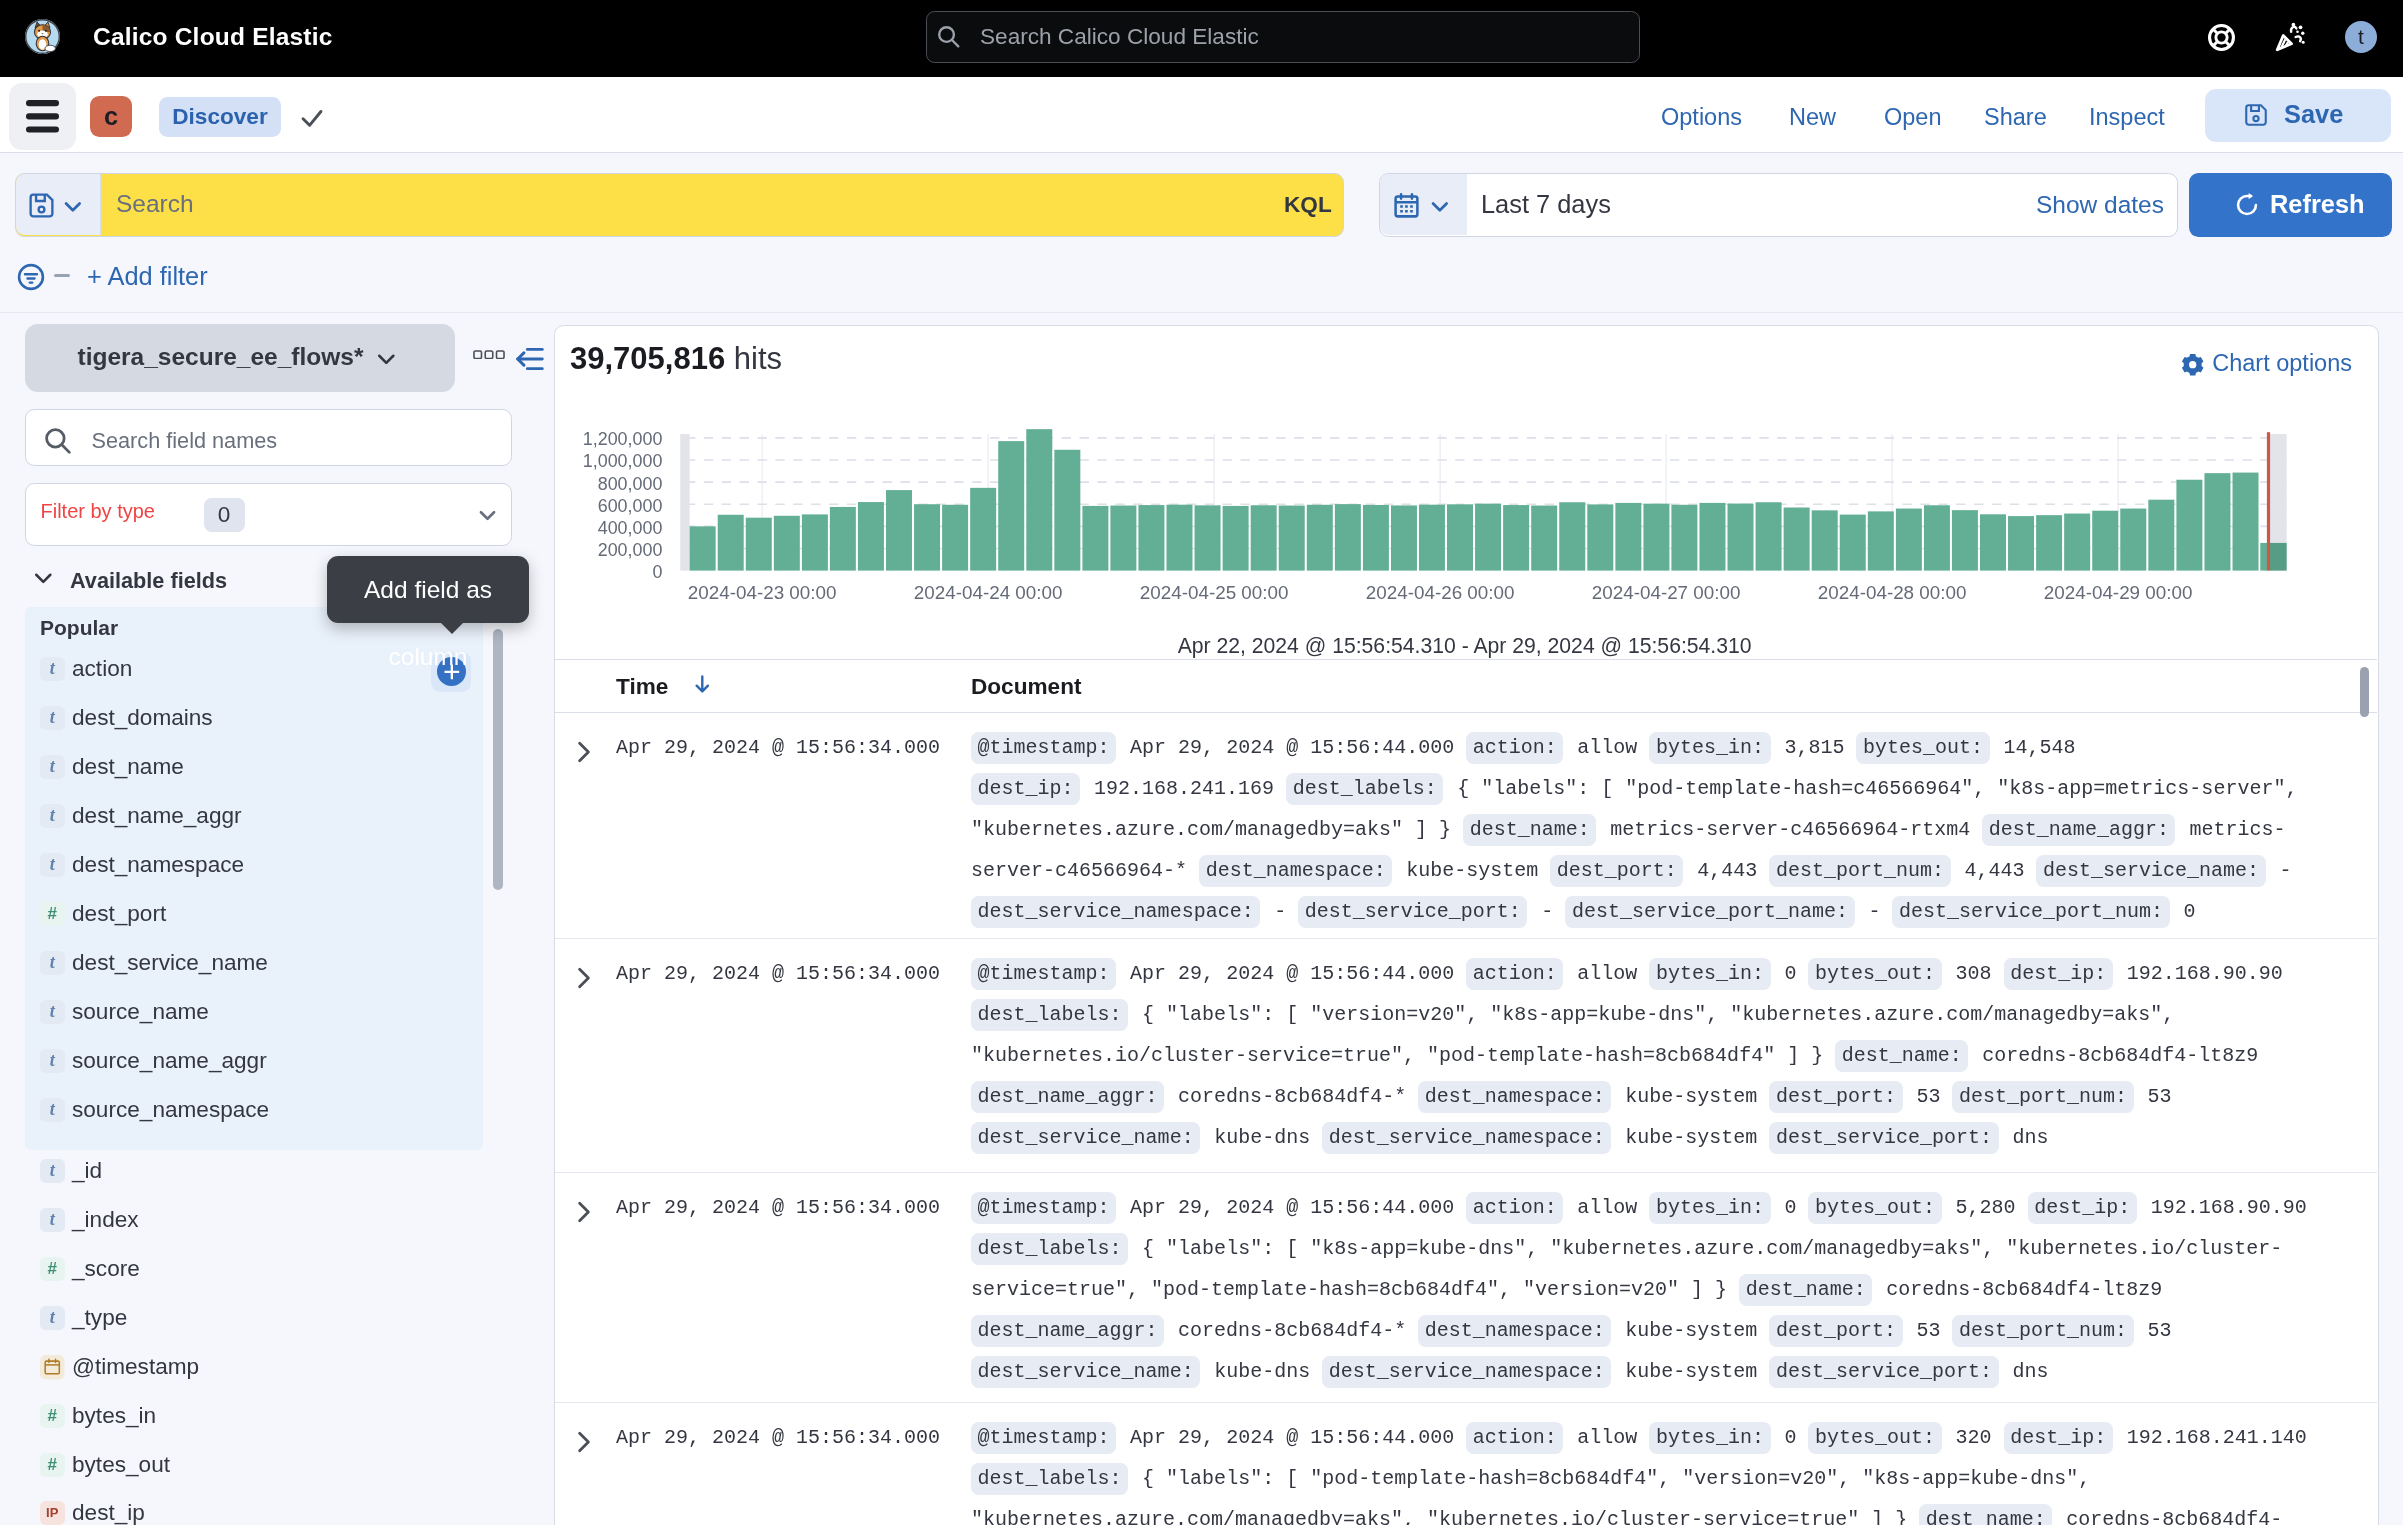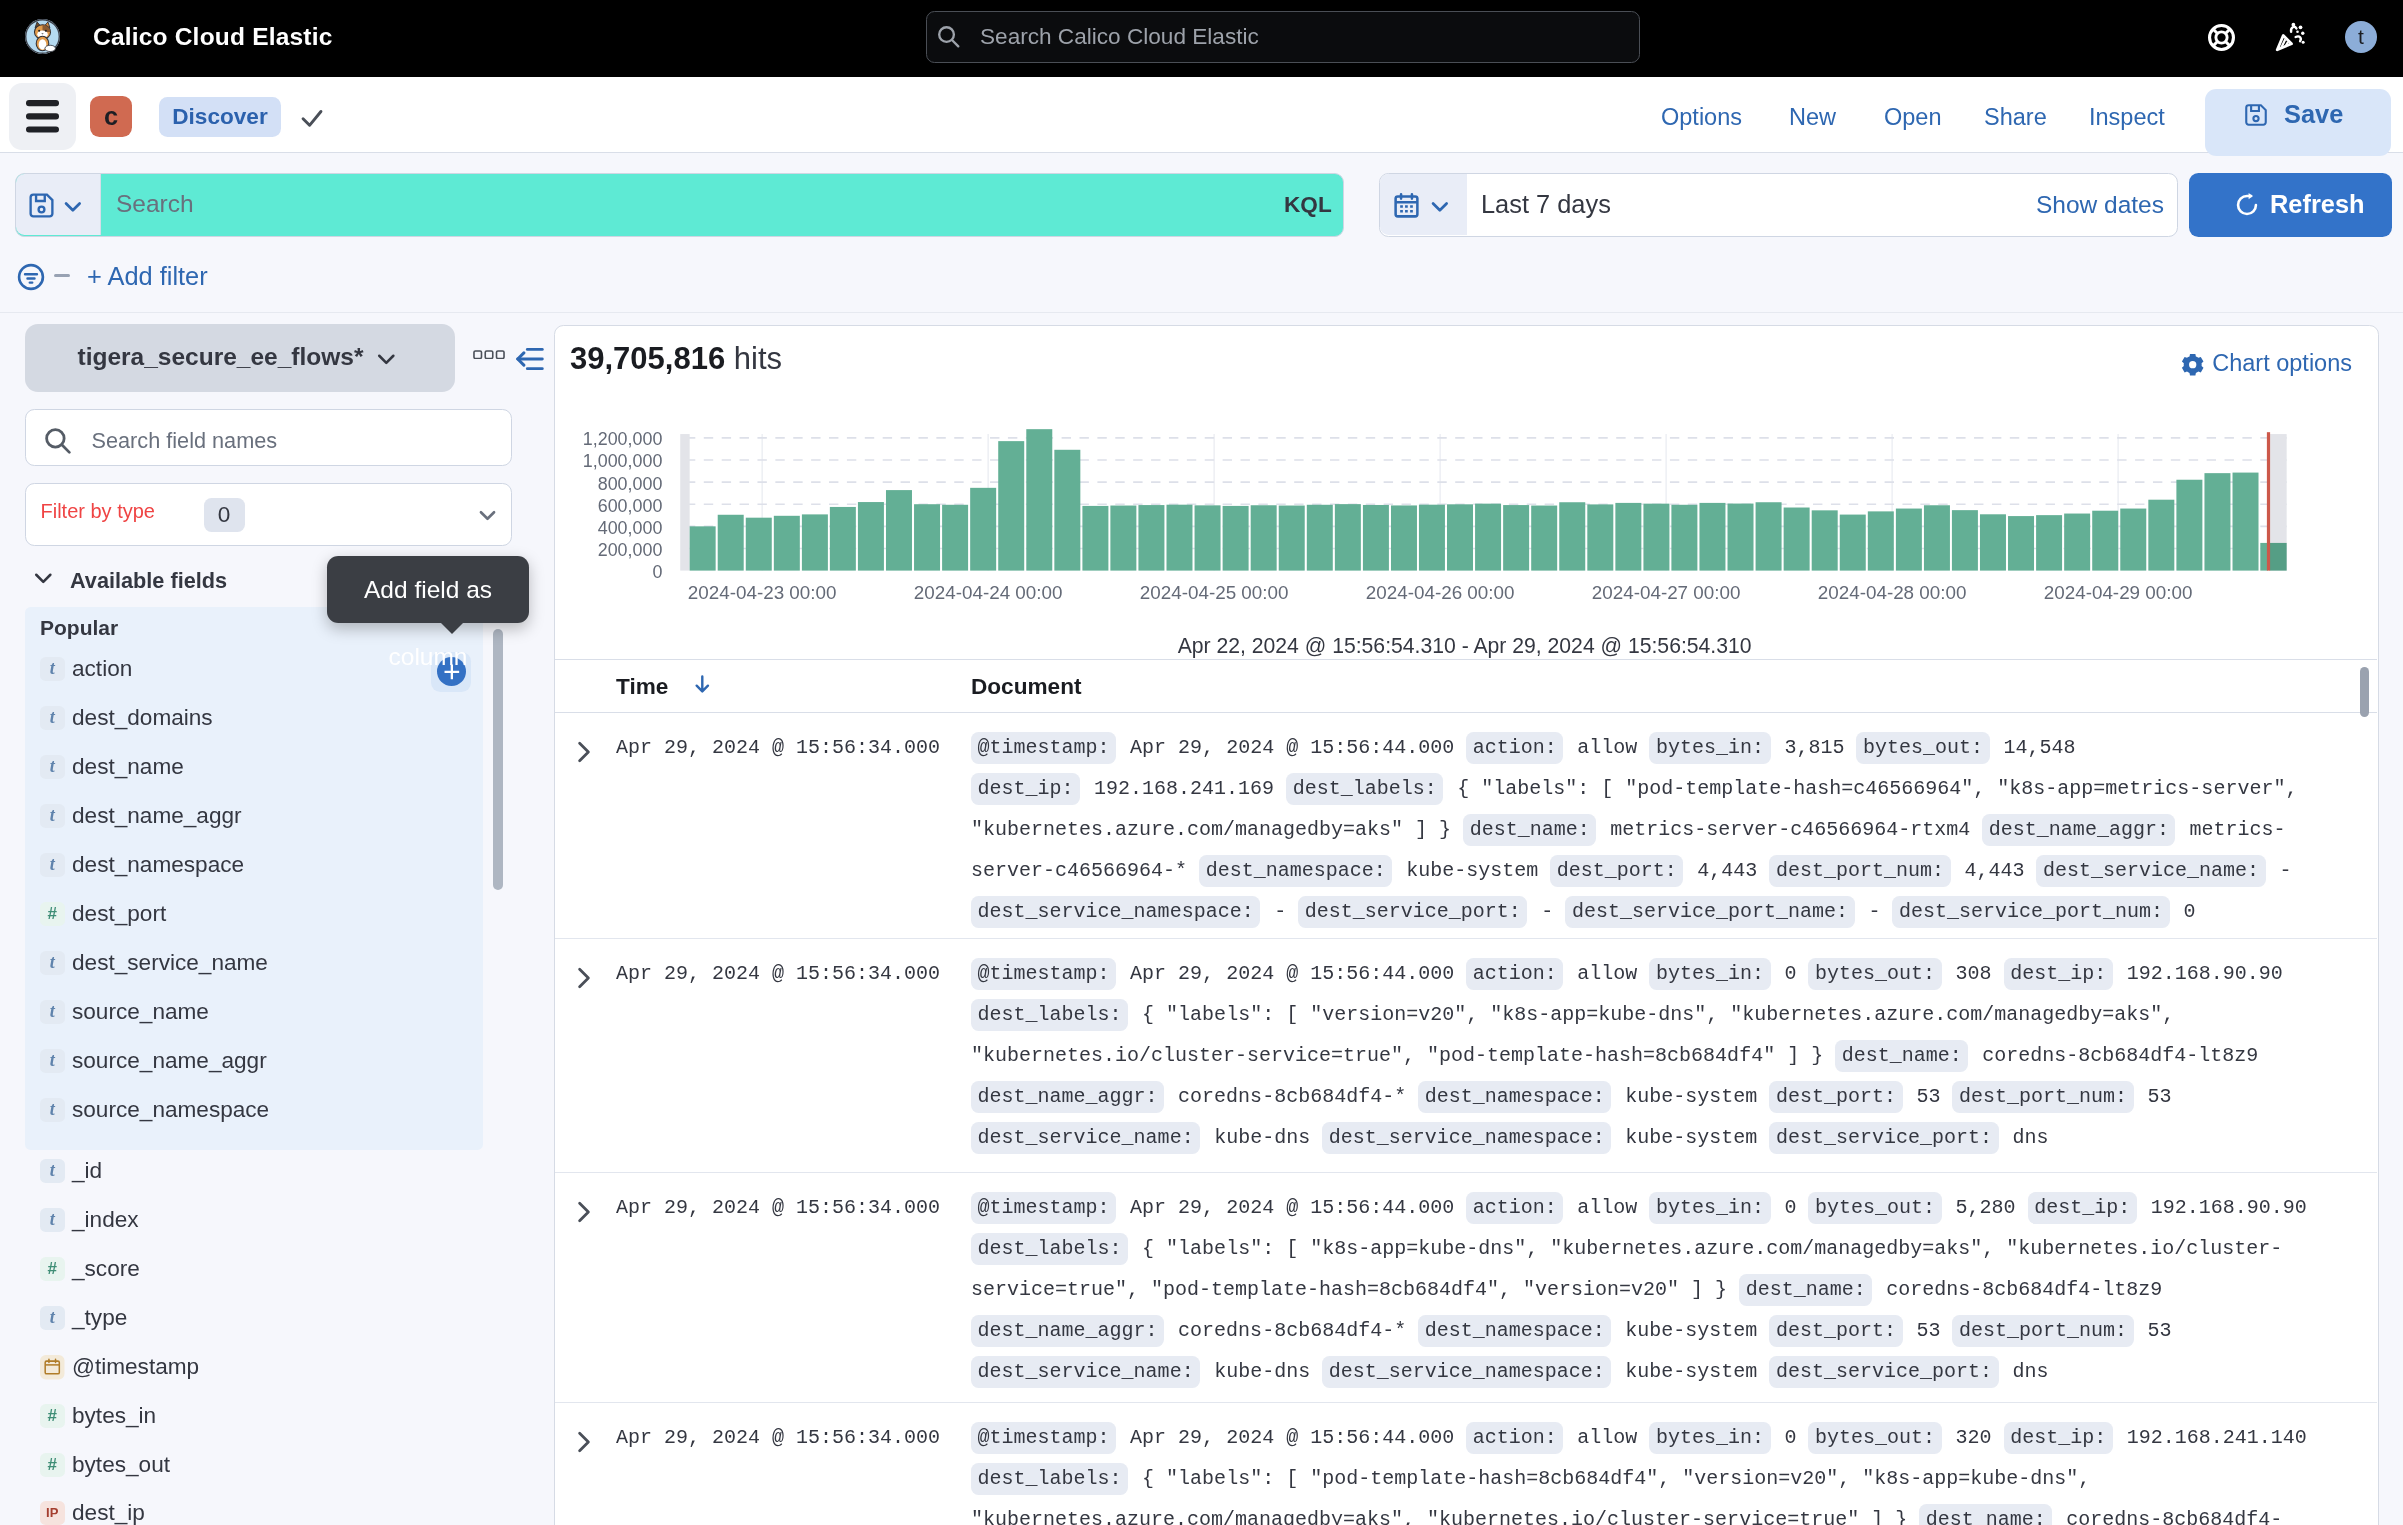--- a/index.html
+++ b/index.html
@@ -7,23 +7,23 @@
 .abs{position:absolute}
 .topbar{position:absolute;left:0;top:0;width:2403px;height:77px;background:#000}
 .brand{position:absolute;left:93px;top:22.6px;color:#fff;font-size:24.5px;font-weight:700;letter-spacing:0.2px}
 .navsearch{position:absolute;left:926px;top:11.3px;width:714px;height:52px;border:1.4px solid #4a4e55;border-radius:8.5px;background:#0b0c0e}
 .navsearch .ph{position:absolute;left:53px;top:12.2px;font-size:22.6px;color:#9da2aa}
 .toolbar{position:absolute;left:0;top:77px;width:2403px;height:76px;background:#fff;border-bottom:1.4px solid #d9dee8}
 .hambtn{position:absolute;left:9.4px;top:83px;width:67px;height:67px;border-radius:13px;background:#eef0f4}
 .cbadge{position:absolute;left:90px;top:96px;width:42px;height:41px;border-radius:9.4px;background:#d06a51;color:#1d1e24;font-size:25.4px;font-weight:700;text-align:center;line-height:41px}
 .discpill{position:absolute;left:159px;top:97px;width:122px;height:40px;border-radius:8.5px;background:#d3e0f6;color:#2b61ad;font-size:22.6px;font-weight:700;text-align:center;line-height:40px}
 .toplink{position:absolute;top:104px;font-size:23.5px;font-weight:500;color:#2e67b1}
-.savebtn{position:absolute;left:2205px;top:89px;width:186px;height:67px;border-radius:11.3px;background:#d9e6f9;color:#2e67b1}
+.savebtn{position:absolute;left:2205px;top:89px;width:186px;height:53px;border-radius:11.3px;background:#d9e6f9;color:#2e67b1}
 .savebtn span{position:absolute;left:79px;top:11.3px;font-size:25.4px;font-weight:700}
-.qbar{position:absolute;left:15px;top:173px;width:1329px;height:64px;background:#5eead4;border:1.4px solid #cfd6e3;border-radius:9.4px}
+.qbar{position:absolute;left:15px;top:173px;width:1329px;height:64px;background:#fde047;border:1.4px solid #cfd6e3;border-radius:9.4px}
 .qleft{position:absolute;left:0;top:0;width:85px;height:61px;background:#e9edf7;border-radius:8.5px 0 0 8.5px;border-right:1.4px solid #d6dce8}
 .qph{position:absolute;left:100px;top:16px;font-size:24.5px;color:#69707d}
 .kql{position:absolute;right:11.3px;top:18px;font-size:22.6px;font-weight:600;color:#343741}
 .dbar{position:absolute;left:1379px;top:173px;width:799px;height:64px;background:#fff;border:1.4px solid #cfd6e3;border-radius:9.4px}
 .dleft{position:absolute;left:0;top:0;width:87px;height:61px;background:#e9edf7;border-radius:8.5px 0 0 8.5px}
 .dtext{position:absolute;left:101px;top:16px;font-size:25.4px;color:#343741}
 .showdates{position:absolute;right:13px;top:17px;font-size:24.5px;font-weight:500;color:#2e67b1}
 .refresh{position:absolute;left:2189px;top:173px;width:203px;height:64px;border-radius:9.4px;background:#3373c9;color:#fff}
 .refresh span{position:absolute;left:81px;top:17px;font-size:25.4px;font-weight:600}
 .addfilter{position:absolute;left:87px;top:262px;font-size:25.4px;font-weight:500;color:#2e67b1}

